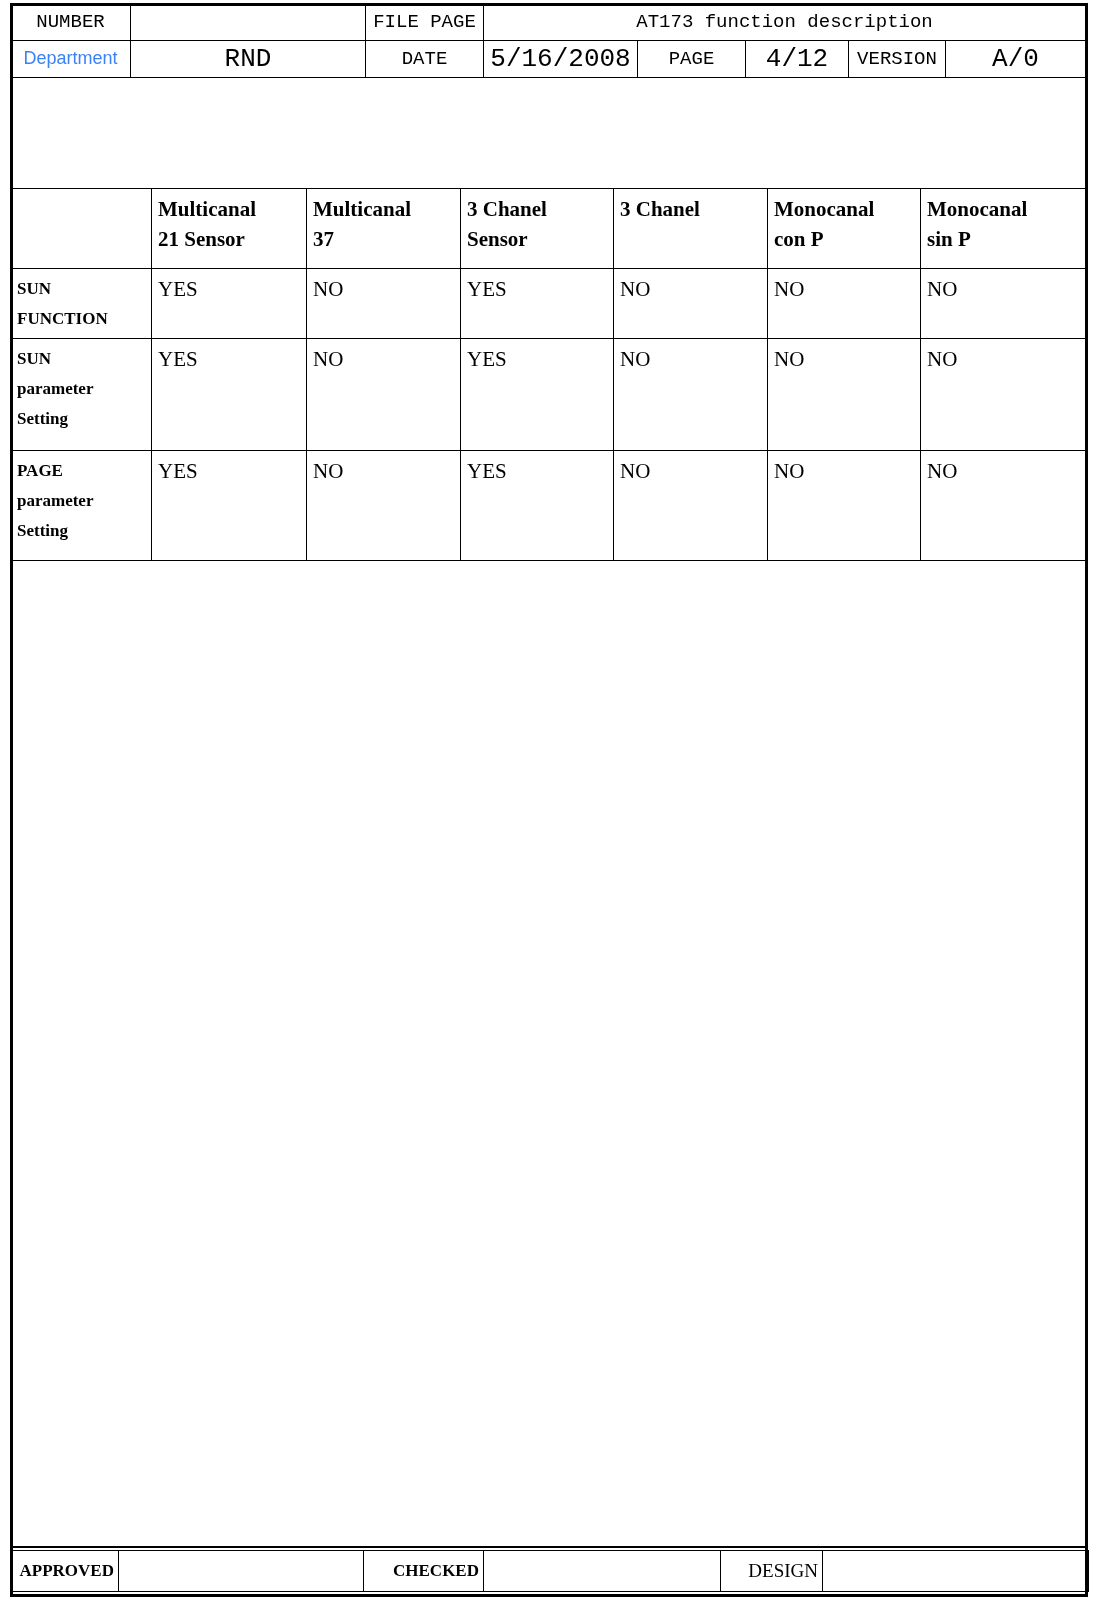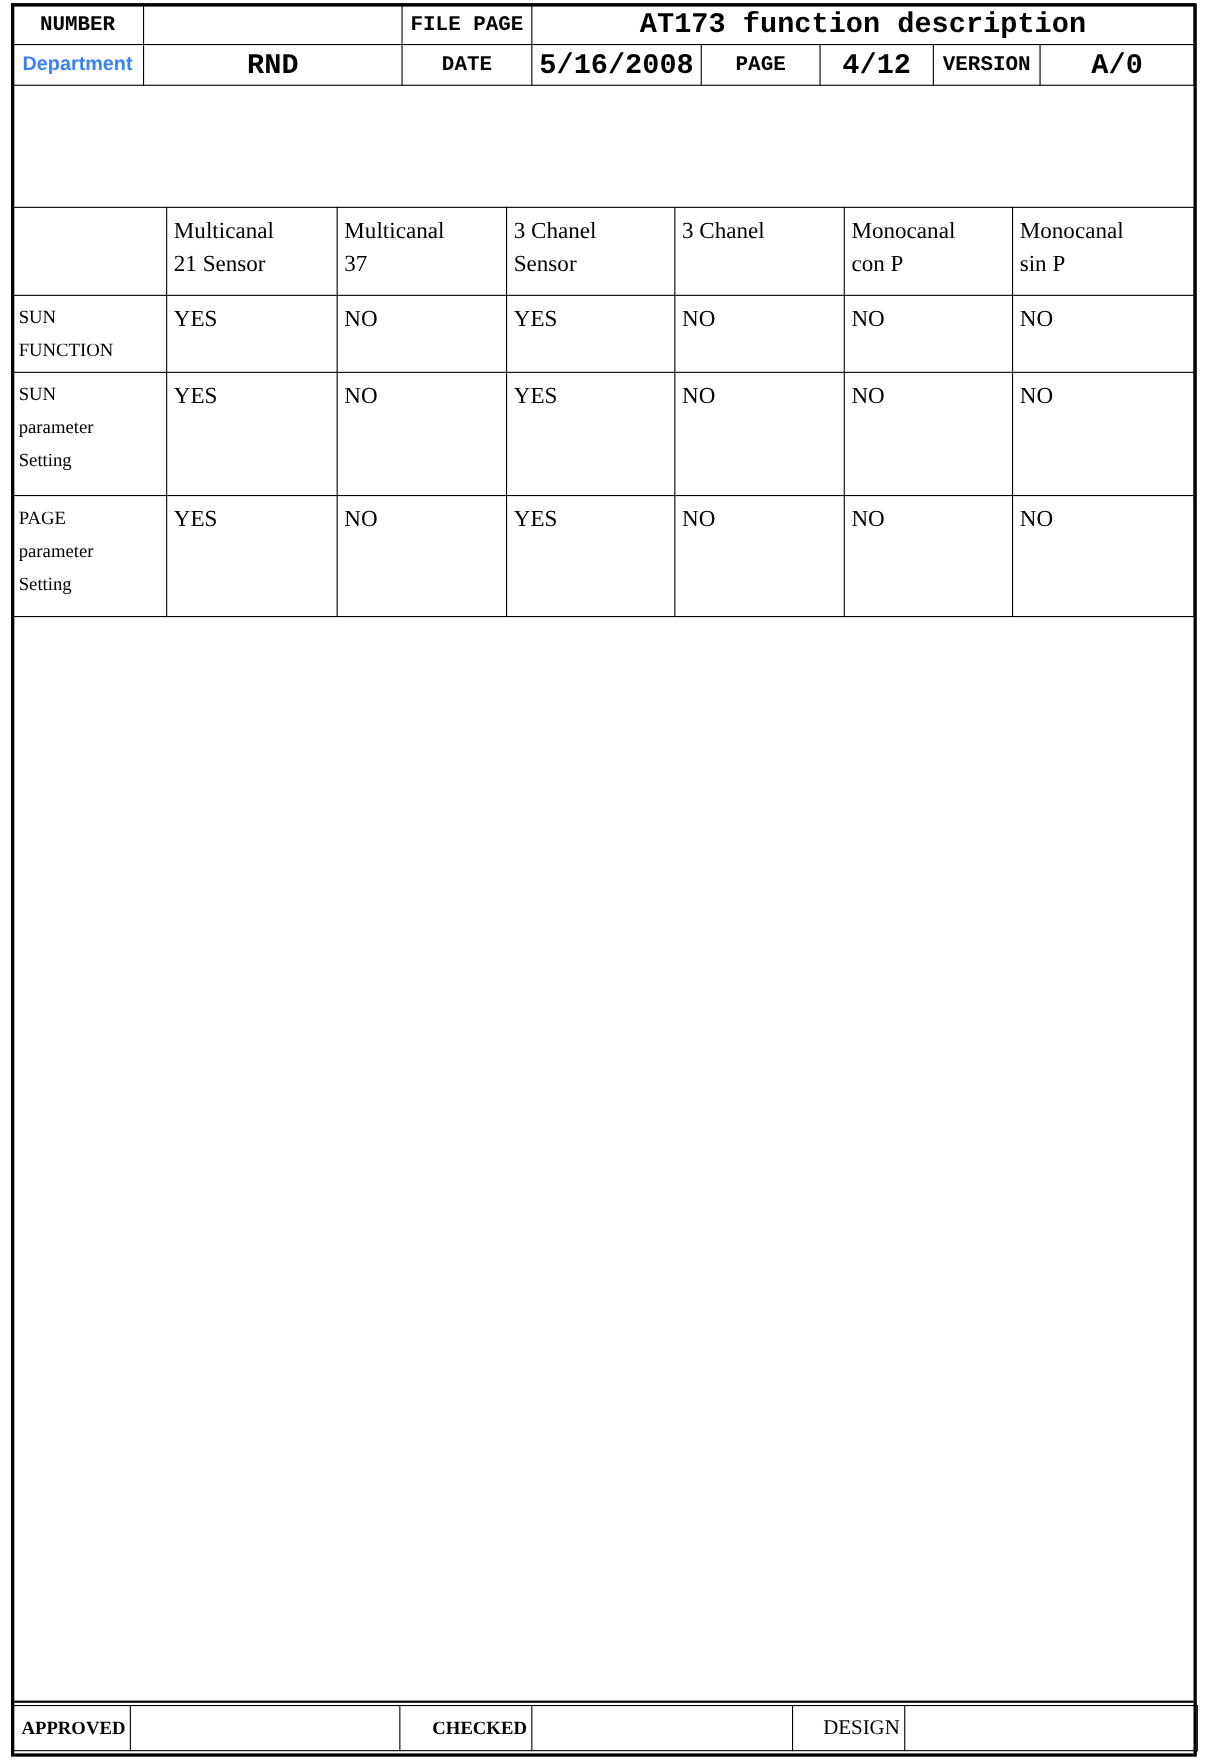--- a/index.html
+++ b/index.html
@@ -35,42 +35,41 @@
   }
 
   
   .header-table {
     position: absolute;
     left: 10px;
     top: 3px;
     width: 992px;
     border-collapse: collapse;
     table-layout: fixed;
-    font-weight: bold;
   }
   .header-table td {
     border: 1px solid #000;
     height: 36px;
     padding: 0 2px;
     text-align: center;
     vertical-align: middle;
     font-family: "Liberation Mono", "DejaVu Sans Mono", monospace;
     font-size: 26px;
     line-height: 1.1;
     white-space: nowrap;
     overflow: hidden;
   }
   .header-table td.blank { }
   .header-table td.dept {
     font-family: "Liberation Sans", sans-serif;
     color: #3b82f6;
     font-size: 18px;
   }
   .header-table td.title {
-    font-size: 26px;
+    font-size: 19px;
   }
   .header-table td.small-mono {
     font-size: 19px;
   }
 
   
   .body-area {
     position: absolute;
     left: 13px;
     top: 85px;
@@ -106,21 +105,21 @@
     line-height: 1.75;
   }
   .data-table td.val {
     font-size: 21px;
     line-height: 1.45;
   }
   .r-func { height: 70px; }
   .r-sun  { height: 112px; }
   .r-wind { height: 110px; }
 
-  .chead-line { display: block; }
+  .chead-line { display: block; font-weight: bold; }
 
   
   .footer-table {
     position: absolute;
     left: 10px;
     top: 1550px;
     width: 1078px;
     border-collapse: collapse;
     table-layout: fixed;
   }

